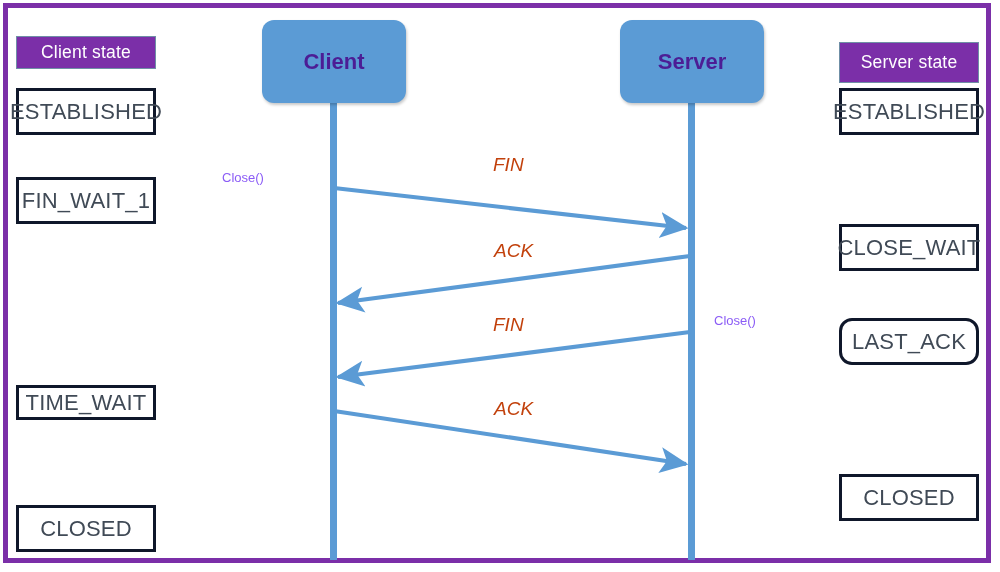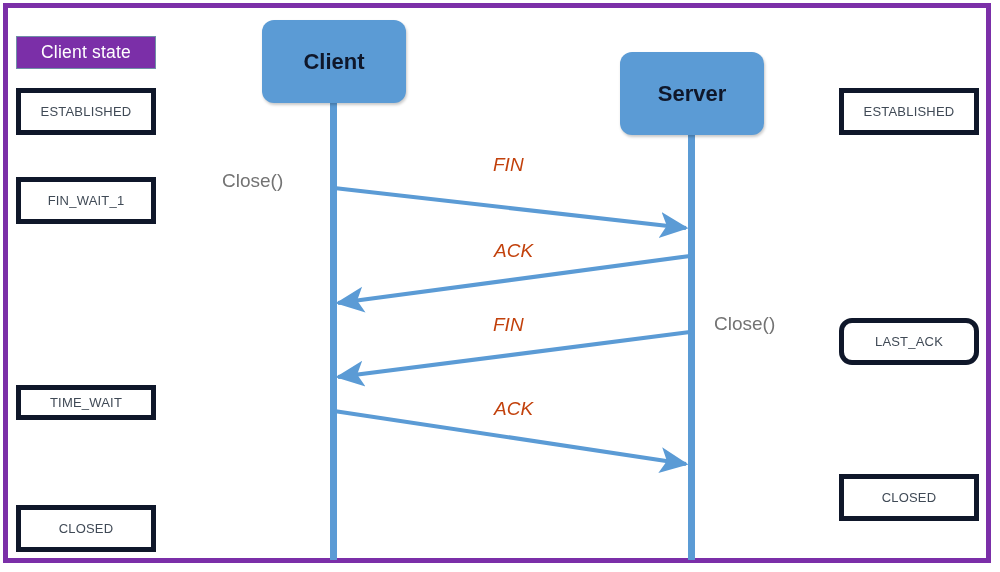--- a/index.html
+++ b/index.html
@@ -26,43 +26,43 @@
     width: 988px;
     height: 560px;
     border: 5px solid #7B2FA8;
     box-sizing: border-box;
     background: #ffffff;
   }
   
   .state-box {
     position: absolute;
     box-sizing: border-box;
-    border: 5px solid #0f172a;
+    border: 3px solid #0f172a;
     background: #ffffff;
     color: #404A56;
-    font-size: 13px;
+    font-size: 22px;
     display: flex;
     align-items: center;
     justify-content: center;
     letter-spacing: 0.2px;
     white-space: nowrap;
   }
   .state-box.header {
     background: #7B2FA8;
     border: 1px solid #6F8FA6;
     color: #ffffff;
     font-size: 17.5px;
   }
   
   .participant {
     position: absolute;
     box-sizing: border-box;
     background: #5B9BD5;
     border-radius: 12px;
-    color: #0f172a;
+    color: #4c1d95;
     font-size: 22px;
     font-weight: bold;
     display: flex;
     align-items: center;
     justify-content: center;
     box-shadow: 1px 2px 3px rgba(0,0,0,0.22);
   }
   
   .lifeline {
     position: absolute;
@@ -81,56 +81,58 @@
   
   .msg-label {
     position: absolute;
     color: #c2410c;
     font-size: 19px;
     white-space: nowrap;
     font-style: italic;
   }
   .call-label {
     position: absolute;
-    color: #737373;
-    font-size: 19px;
+    color: #8b5cf6;
+    font-size: 13px;
     white-space: nowrap;
   }
 </style>
 </head>
 <body>
 
 <div id="canvas">
   <div id="outer-frame"></div>
 
   <div class="state-box header" style="left:16px; top:36px; width:140px; height:33px;">Client state</div>
 
   <div class="state-box" style="left:16px; top:88px; width:140px; height:47px;">ESTABLISHED</div>
 
   <div class="state-box" style="left:16px; top:177px; width:140px; height:47px;">FIN_WAIT_1</div>
 
 
   <div class="state-box" style="left:16px; top:385px; width:140px; height:35px;">TIME_WAIT</div>
 
   <div class="state-box" style="left:16px; top:505px; width:140px; height:47px;">CLOSED</div>
 
+  <div class="state-box header" style="left:839px; top:42px; width:140px; height:41px;">Server state</div>
 
   <div class="state-box" style="left:839px; top:88px; width:140px; height:47px;">ESTABLISHED</div>
 
+  <div class="state-box" style="left:839px; top:224px; width:140px; height:47px;">CLOSE_WAIT</div>
 
   <div class="state-box" style="left:839px; top:318px; width:140px; height:47px;border-radius:13px;">LAST_ACK</div>
 
   <div class="state-box" style="left:839px; top:474px; width:140px; height:47px;">CLOSED</div>
 
   <div class="lifeline" style="left:330px; top:96px; height:464px;"></div>
   <div class="lifeline" style="left:688px; top:96px; height:464px;"></div>
 
   <div class="participant" style="left:262px; top:20px; width:144px; height:83px;">Client</div>
 
-  <div class="participant" style="left:620px; top:20px; width:144px; height:83px;margin-top:32px;">Server</div>
+  <div class="participant" style="left:620px; top:20px; width:144px; height:83px;">Server</div>
 
   <svg id="arrow-layer" viewBox="0 0 1000 572">
     <defs>
       <marker id="head-right" markerWidth="7" markerHeight="7" refX="6.2" refY="3.5" orient="auto" markerUnits="strokeWidth">
         <path d="M0,0.4 L6.8,3.5 L0,6.6 L1.6,3.5 Z" fill="#5B9BD5"></path>
       </marker>
       <marker id="head-left" markerWidth="7" markerHeight="7" refX="6.2" refY="3.5" orient="auto" markerUnits="strokeWidth">
         <path d="M0,0.4 L6.8,3.5 L0,6.6 L1.6,3.5 Z" fill="#5B9BD5"></path>
       </marker>
     </defs>

